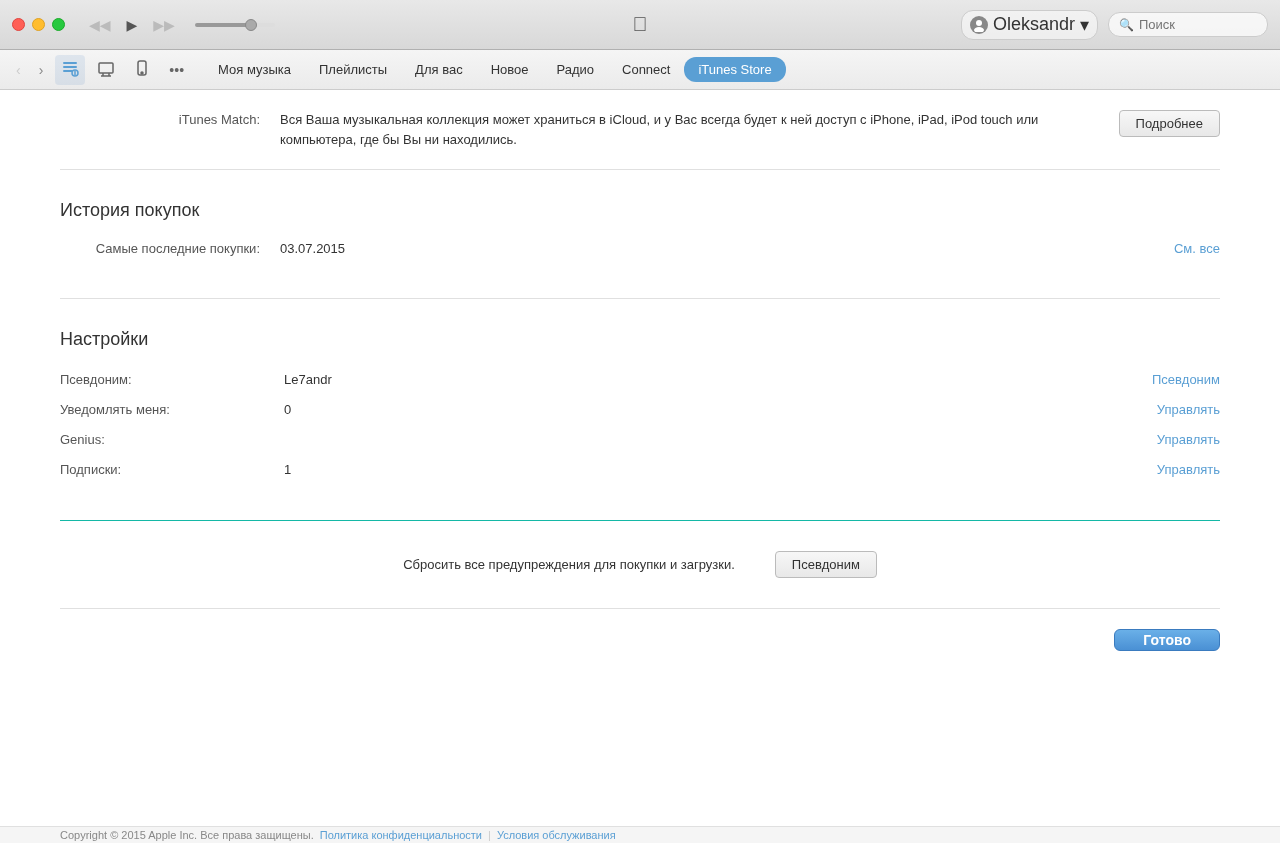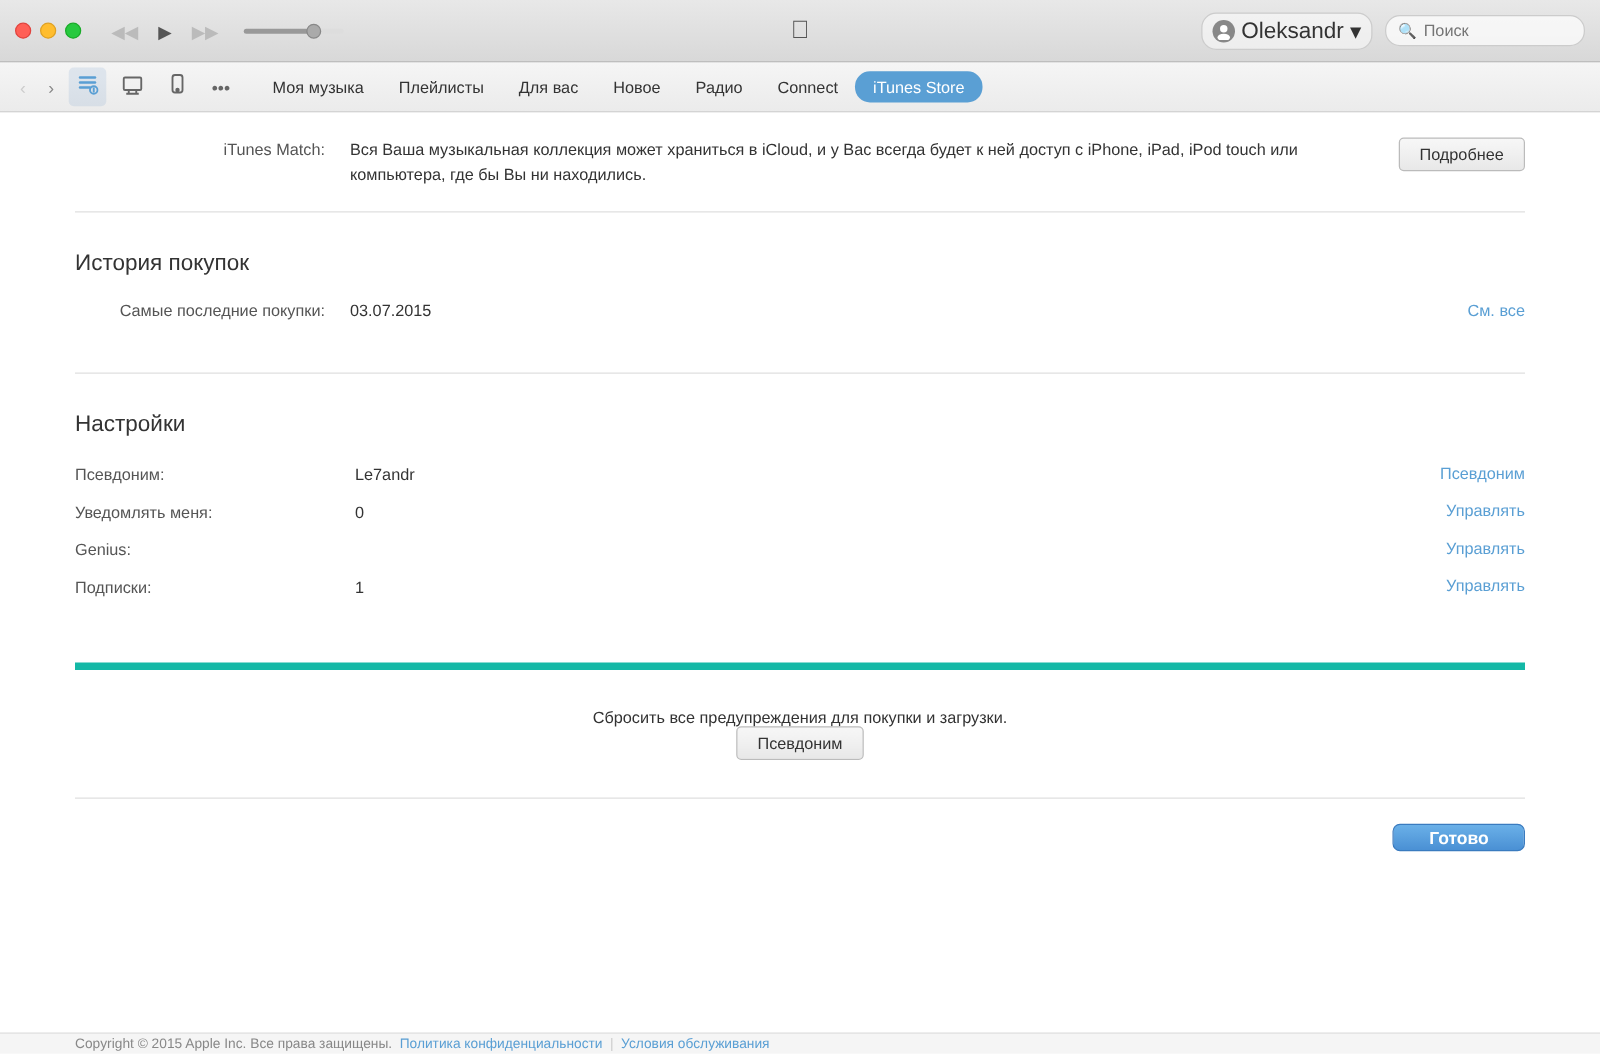--- a/index.html
+++ b/index.html
@@ -275,22 +275,22 @@
     .link-blue {
       color: #5a9fd4;
       text-decoration: none;
       font-size: 13px;
       cursor: pointer;
       margin-left: auto;
     }
 
     
     .settings-section {
-      border-bottom: 6px solid #14b8a6;
-      padding-bottom: 40px;
+      border-bottom: 1px solid #14b8a6;
+      padding-bottom: 30px;
     }
     .settings-row {
       display: flex;
       align-items: center;
       margin-bottom: 12px;
     }
     .settings-label {
       min-width: 200px;
       text-align: left;
       font-size: 13px;
@@ -307,21 +307,21 @@
       margin-left: auto;
     }
 
     
     .reset-section {
       padding: 30px 0;
       border-bottom: 1px solid #e0e0e0;
       display: flex;
       align-items: center;
       justify-content: center;
-      flex-direction: column;
+      gap: 40px;
     }
     .reset-text {
       font-size: 13px;
       color: #333;
     }
 
     
     .done-section {
       padding: 20px 0;
       display: flex;

